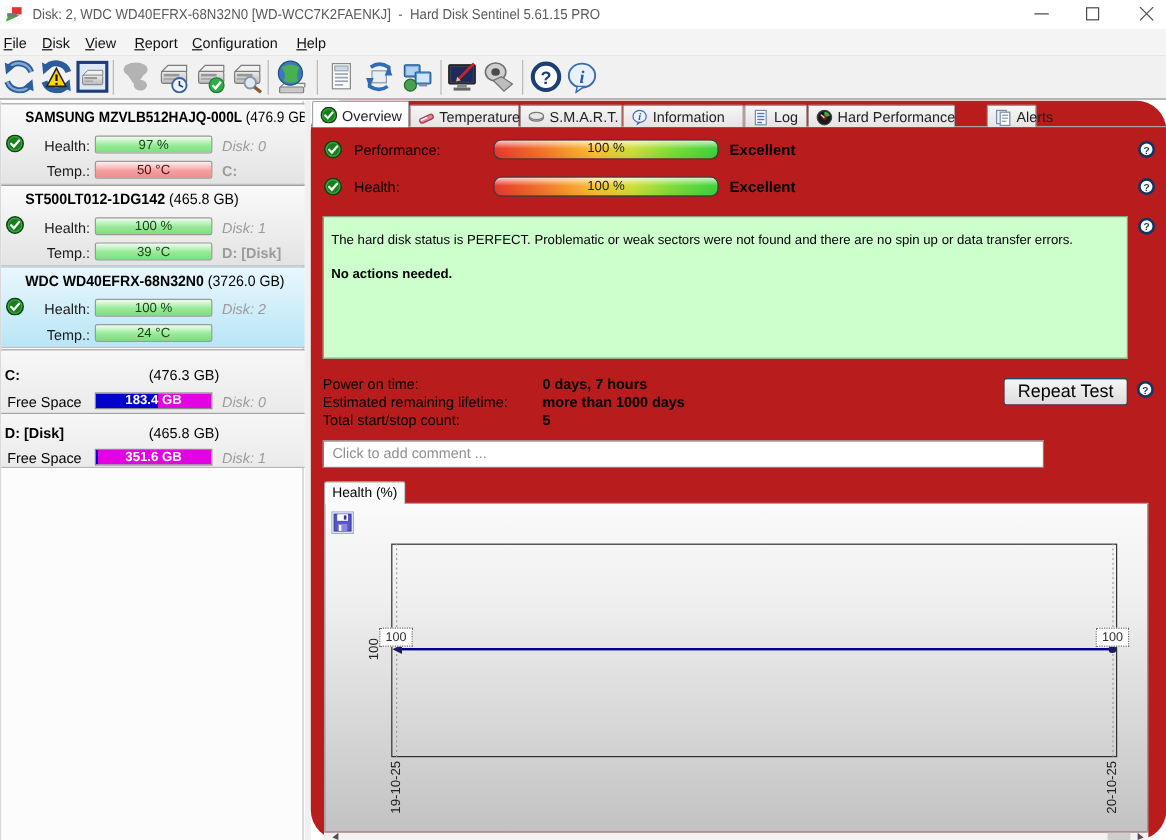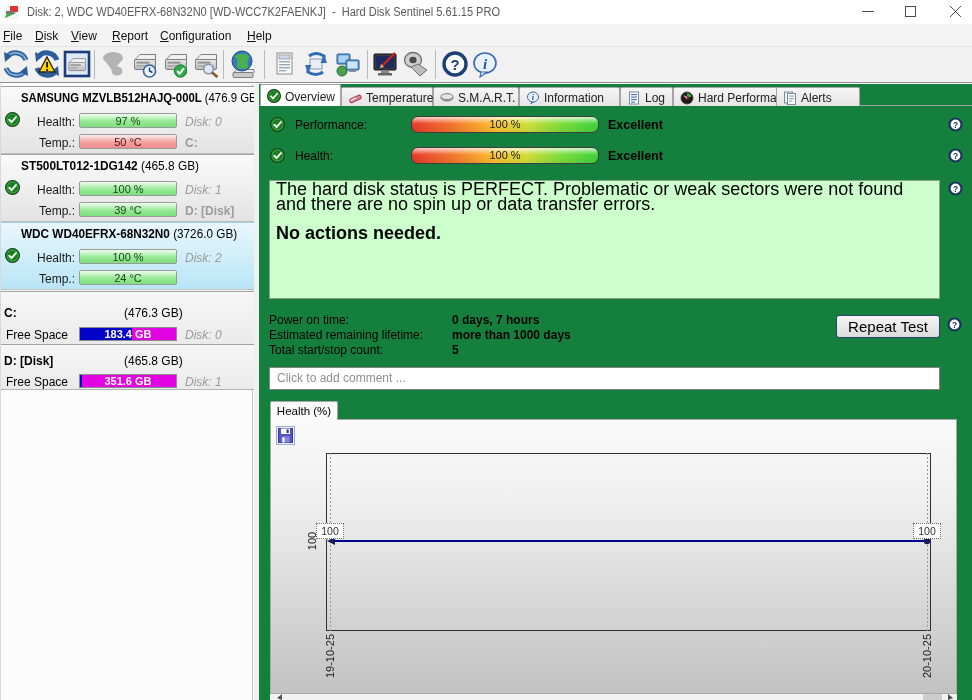--- a/index.html
+++ b/index.html
@@ -34,43 +34,43 @@
 .sbar.red { background:linear-gradient(#fdf0f0,#f5a0a0 55%,#ef8d8d); color:#4c1414; border-color:#9a9a9a; }
 .edisk { position:absolute; left:184px; font-size:12px; font-style:italic; color:#9b9b9b; }
 .edrv { position:absolute; left:184px; font-size:12px; font-weight:bold; color:#9b9b9b; }
 .vol { position:absolute; left:0; width:253px; height:53px; background:linear-gradient(#f7f7f7,#eaeaea); border-top:1px solid #a2a2a2; }
 .vtitle { position:absolute; left:3px; top:11px; font-weight:bold; font-size:12px; }
 .vsize { position:absolute; left:123px; top:11px; font-size:12px; }
 .vlabel { position:absolute; left:0; top:34px; width:72px; text-align:center; font-size:12px; }
 .fsbar { position:absolute; left:78px; top:33px; width:98px; height:14px; border:1px solid #8a8a8a; color:#fff; font-weight:bold; font-size:11px; text-align:center; line-height:13px; }
 
 
-#main { position:absolute; left:259px; top:84px; width:713px; height:616px; background:#15803d; }
+#main { position:absolute; left:259px; top:84px; width:713px; height:616px; background:#b91c1c;border-radius:25px; }
 #tabline { position:absolute; left:0; top:0; width:713px; height:22px; border-bottom:1px solid #a5a5a5; }
 .tab { position:absolute; top:3px; height:19px; background:linear-gradient(#f6f6f6,#e4e4e4); border:1px solid #a5a5a5; border-bottom:none; border-radius:2px 2px 0 0; font-size:12px; color:#222; }
 .tab.on { top:0; height:22px; background:#fff; z-index:2; }
 .tab .ti { position:absolute; left:6px; top:3px; width:14px; height:14px; }
 .tab.on .ti { top:4px; }
 .tab .tt { position:absolute; left:24px; top:3px; white-space:nowrap; }
 .tab.on .tt { top:5px; }
 
 .rowicon { position:absolute; width:15px; height:15px; }
 .rowlabel { position:absolute; left:36px; font-size:12px; }
 .pbar { position:absolute; left:152px; width:188px; height:17px; border:1px solid #3c3c3c; border-radius:7px; background:
   linear-gradient(rgba(255,255,255,.75), rgba(255,255,255,0) 45%, rgba(0,0,0,.06)),
   linear-gradient(90deg,#e93a2e,#f4772e 22%,#fdc130 45%,#cfe03a 62%,#7fdd3c 80%,#3ed43e);
   text-align:center; font-size:11px; line-height:15px; color:#222; }
 .excl { position:absolute; left:349px; font-weight:bold; font-size:12.5px; }
 .help { position:absolute; width:15px; height:15px; }
 
-#greenbox { position:absolute; left:10px; top:96px; width:671px; height:119px; background:#ccffcc; border:1px solid #88a288; padding:1px 6px; font-size:18px; line-height:14.5px; }
+#greenbox { position:absolute; left:10px; top:96px; width:671px; height:119px; background:#ccffcc; border:1px solid #88a288; padding:12px 6px; font-size:11px; line-height:14.5px; }
 .ilabel { position:absolute; left:10px; font-size:12px; }
 .ivalue { position:absolute; left:193px; font-size:12px; font-weight:bold; }
 #repeat { position:absolute; left:577px; top:231px; width:104px; height:23px; background:linear-gradient(#f6f6f6,#dcdcdc); border:1px solid #27476b; border-radius:3px; text-align:center; line-height:21px; font-size:15px; }
-#comment { position:absolute; left:10px; top:283px; width:671px; height:23px; background:#fff; border:1px solid #828282; color:#8f8f8f; font-size:12px; line-height:21px; padding-left:7px; }
+#comment { position:absolute; left:10px; top:283px; width:601px; height:23px; background:#fff; border:1px solid #828282; color:#8f8f8f; font-size:12px; line-height:21px; padding-left:7px; }
 
 #charttab { position:absolute; left:11px; top:317px; width:68px; height:19px; background:#fbfbfb; border:1px solid #a5a5a5; border-bottom:none; border-radius:2px 2px 0 0; font-size:11.5px; text-align:center; line-height:18px; z-index:2; }
 #chartpanel { position:absolute; left:11px; top:335px; width:687px; height:275px; background:linear-gradient(#fafafa,#efefef 30%,#c2c2c2); border:1px solid #a8a8a8; border-top:1px solid #a5a5a5; }
 #plotrect { position:absolute; left:55px; top:33px; width:605px; height:178px; border:1px solid #303030; }
 .dashv { position:absolute; top:33px; width:1px; height:178px; background-image:linear-gradient(#9a9a9a 50%, rgba(0,0,0,0) 0%); background-size:1px 4px; }
 #blueline { position:absolute; left:59px; top:120px; width:599px; height:2px; background:#00008c; }
 .vbox { position:absolute; top:103px; width:28px; height:16px; background:#fcfcfc; border:1px dotted #707070; text-align:center; font-size:10.5px; line-height:14px; color:#333; }
 .rot { position:absolute; transform:rotate(-90deg); font-size:11px; color:#222; text-align:center; white-space:nowrap; }
 #hsb { position:absolute; left:11px; top:610px; width:687px; height:6px; background:#f2f2f2; }
 </style>
@@ -344,21 +344,21 @@
   </div>
   <div class="tab" style="left:414px;width:123px">
     <svg class="ti" viewBox="0 0 14 14">
       <circle cx="7" cy="7" r="6" fill="#1a1a1a" stroke="#444"></circle>
       <path d="M7 7 L7 2.2 A4.8 4.8 0 0 1 11.5 5.5 Z" fill="#3fae3f"></path>
       <circle cx="7" cy="7" r="2" fill="#802020"></circle>
       <line x1="7" y1="7" x2="4" y2="4.6" stroke="#d0d0d0" stroke-width="1.2"></line>
     </svg>
     <div class="tt">Hard Performance</div>
   </div>
-  <div class="tab" style="left:517px;width:84px">
+  <div class="tab" style="left:563px;width:42px">
     <svg class="ti" viewBox="0 0 14 14">
       <rect x="1.5" y="1" width="8" height="11" fill="#eef3fa" stroke="#7a8aa5"></rect>
       <rect x="4.5" y="2.5" width="8" height="11" fill="#fff" stroke="#7a8aa5"></rect>
       <rect x="6" y="4.5" width="5" height="1.1" fill="#8aa"></rect>
       <rect x="6" y="7" width="5" height="1.1" fill="#8aa"></rect>
       <rect x="6" y="9.5" width="3.5" height="1.1" fill="#8aa"></rect>
     </svg>
     <div class="tt">Alerts</div>
   </div>
 

